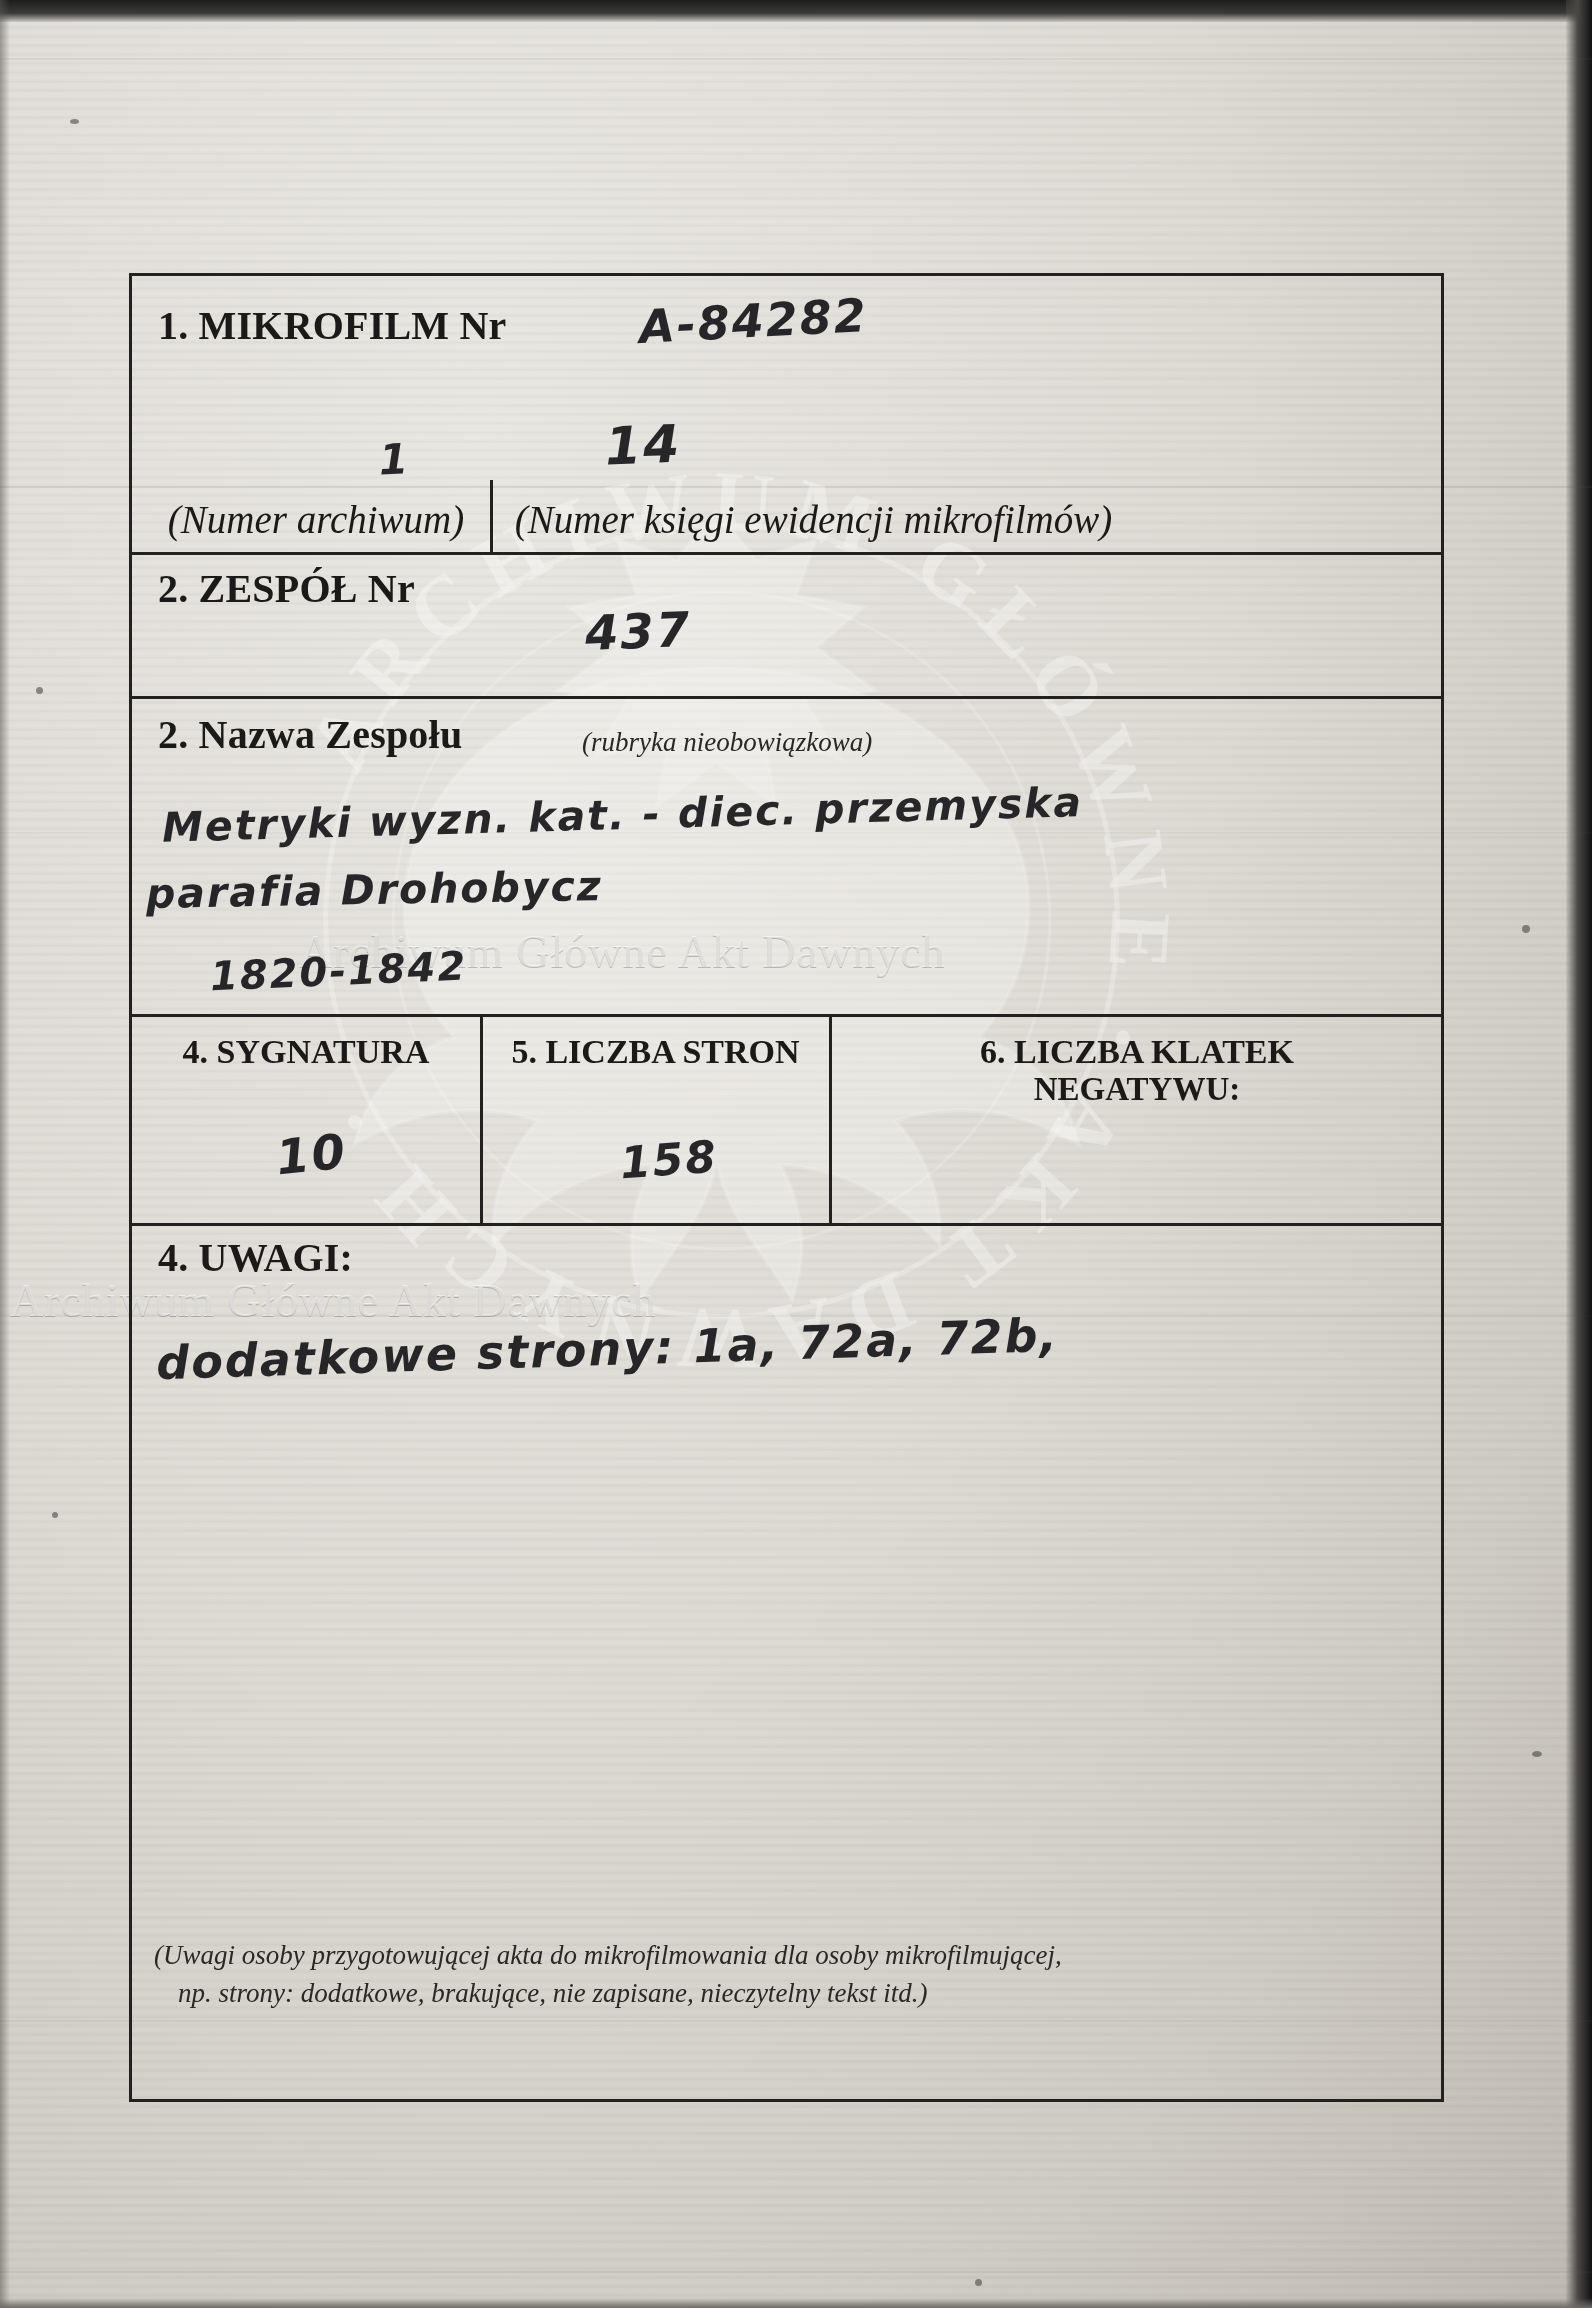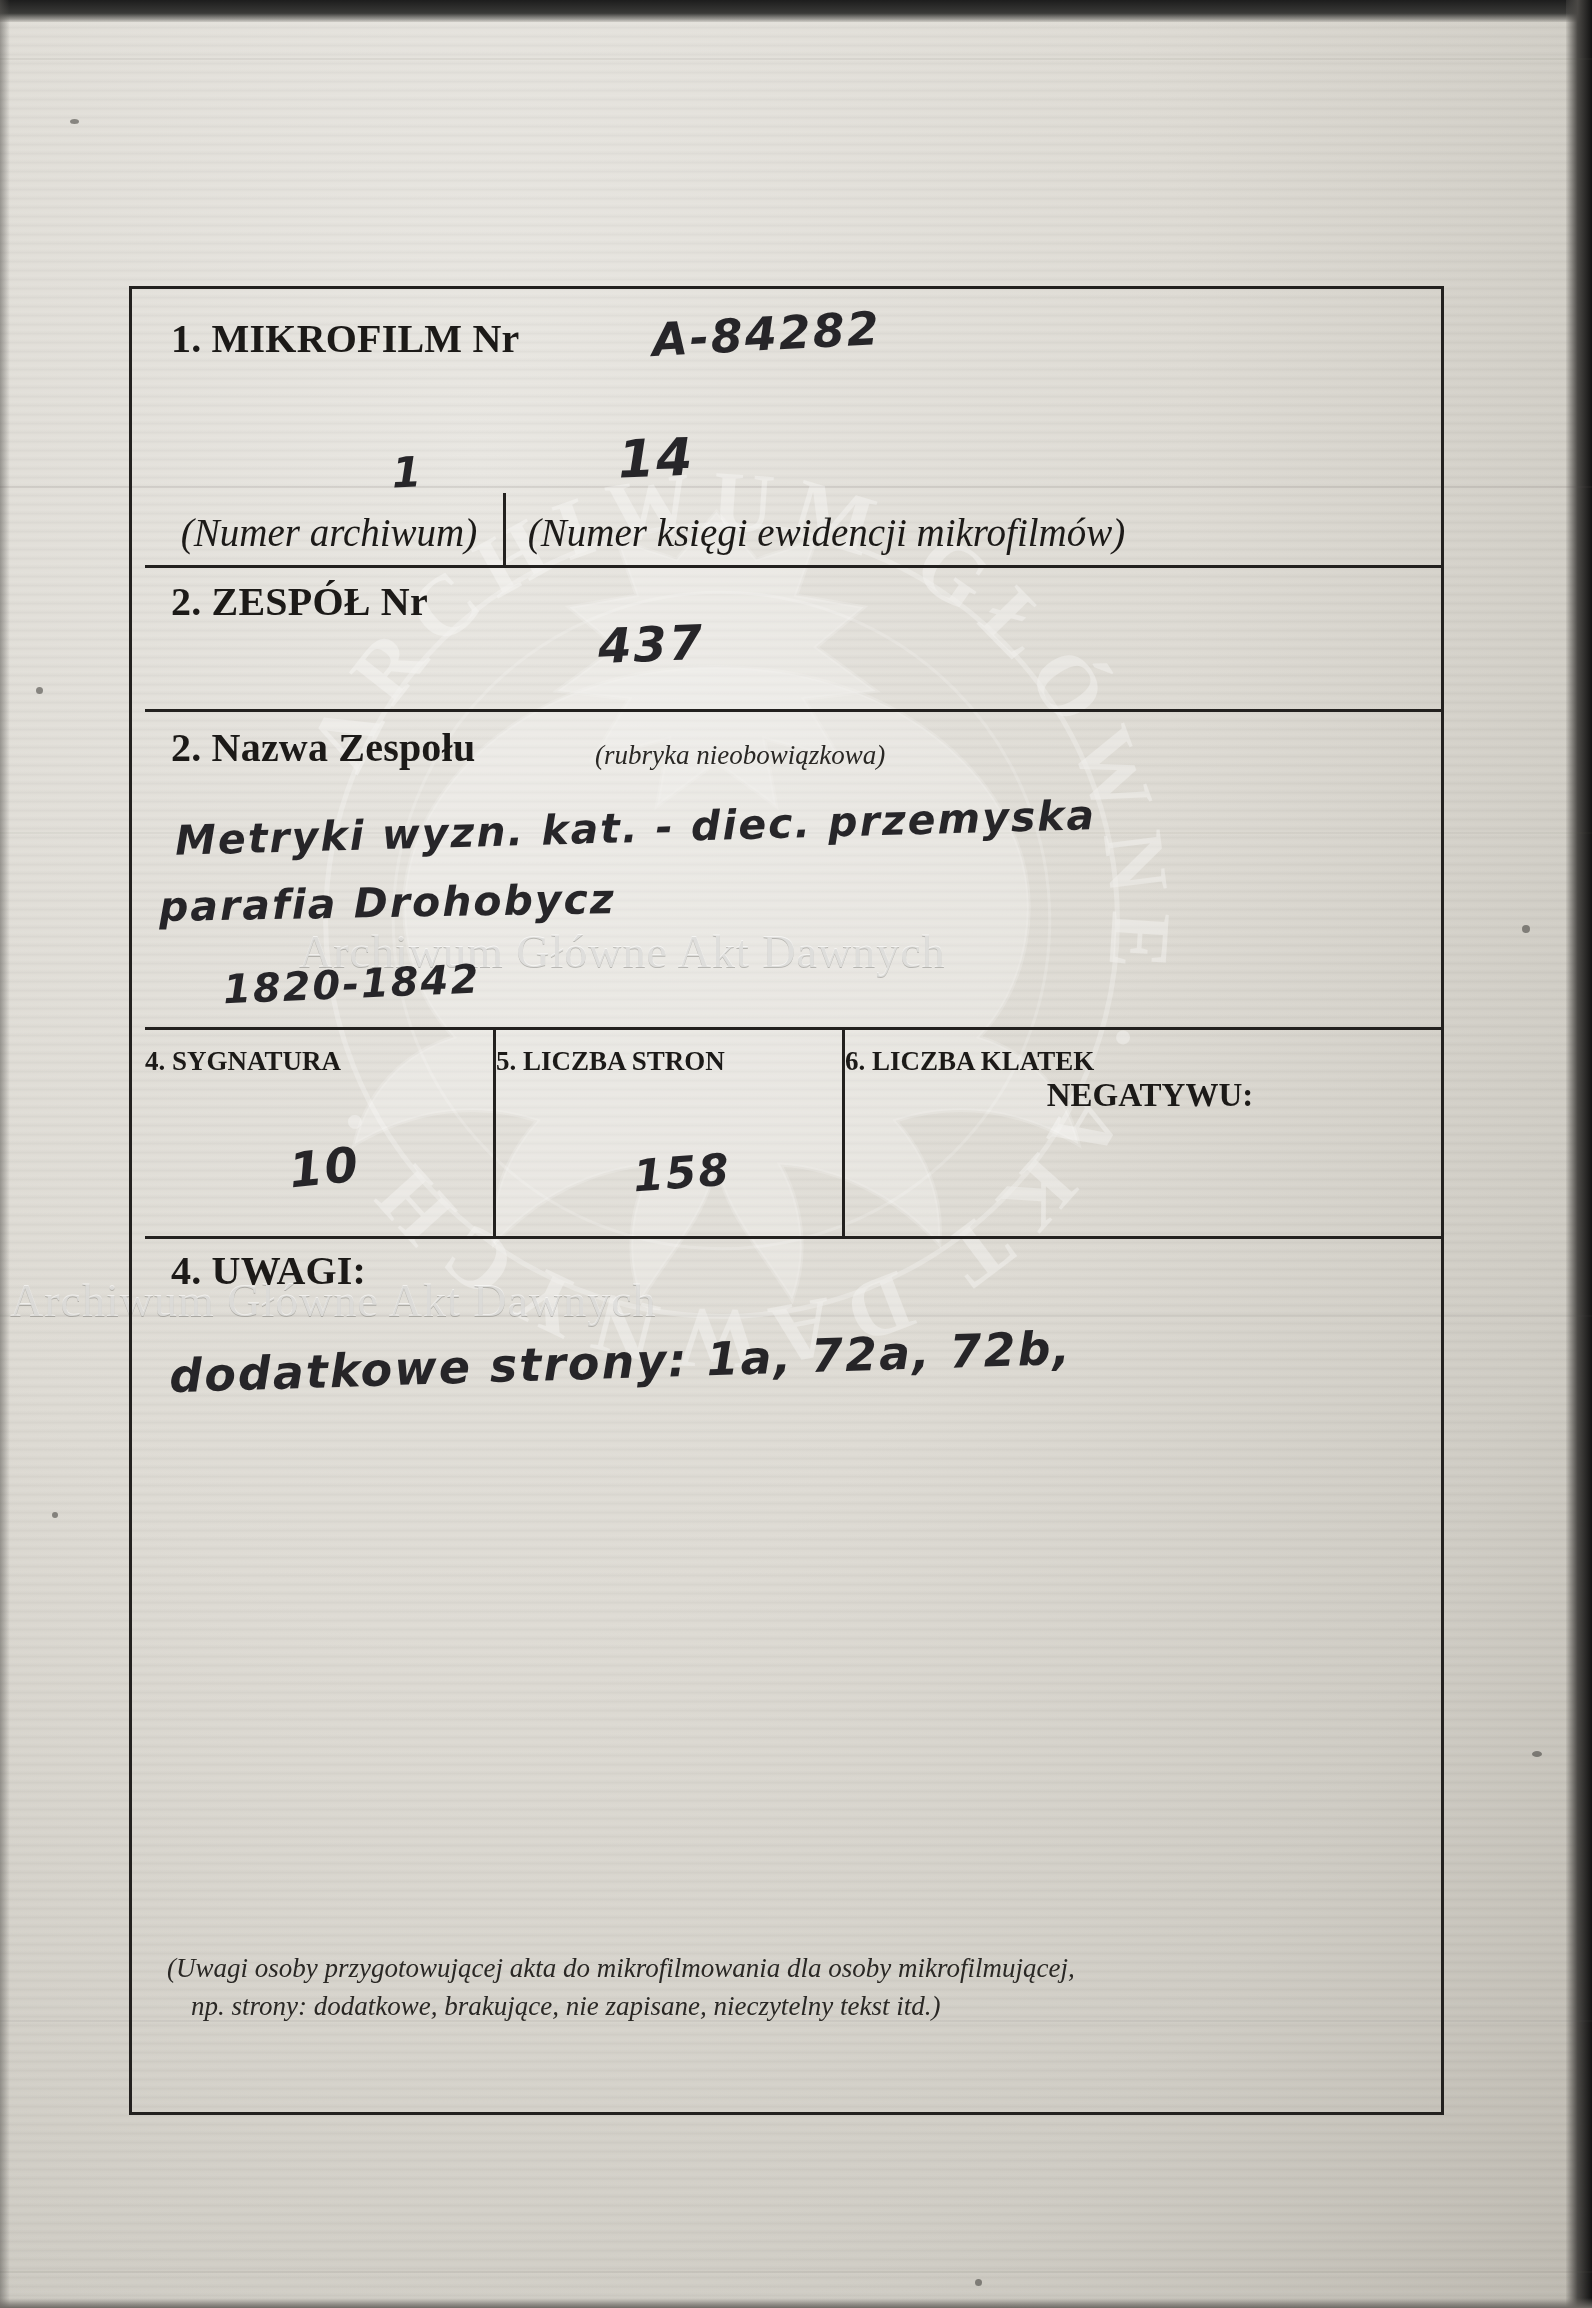--- a/index.html
+++ b/index.html
@@ -81,26 +81,25 @@
     left: 254px; top: 453px;
     width: 935px; height: 935px;
     pointer-events: none;
     opacity: 0.55;
   }
 
   
   #card {
     position: absolute;
     left: 129px;
-    top: 286px;
+    top: 273px;
     width: 1315px;
     height: 1829px;
     border: 3px solid #23211f;
     box-sizing: border-box;
-    padding-left: 13px;
   }
   .row {
     position: relative;
     box-sizing: border-box;
     border-bottom: 3px solid #23211f;
   }
   .row:last-child { border-bottom: none; }
 
   .lbl {
     font-weight: bold;
@@ -167,22 +166,22 @@
 
   
   #row4 { height: 209px; }
   #row4 .cell {
     position: absolute; top: 0; height: 100%; box-sizing: border-box;
   }
   #row4 .c1 { left: 0;    width: 348px; }
   #row4 .c2 { left: 348px; width: 348px; border-left: 3px solid #23211f; }
   #row4 .c3 { left: 697px; width: 613px; border-left: 3px solid #23211f; }
   #row4 .cell .h {
-    display: block; text-align: left; margin-top: 16px;
-    font-weight: bold; font-size: 27px; color: #1c1a18;
+    display: block; text-align: center; margin-top: 16px;
+    font-weight: bold; font-size: 34px; color: #1c1a18;
   }
   #row4 .cell .h2 { display:block; text-align:center; font-weight:bold; font-size:33px; color:#1c1a18; }
   #row4 .hw-1 { position: absolute; left: 144px; top: 109px; font-size: 48px; transform: rotate(-6deg); }
   #row4 .hw-2 { position: absolute; left: 488px; top: 117px; font-size: 44px; transform: rotate(-4deg); }
 
   
   #row5 { height: 886px; }
   #row5 .lbl { position: absolute; left: 26px; top: 8px; }
   #row5 .hw-val {
     position: absolute; left: 24px; top: 96px;

